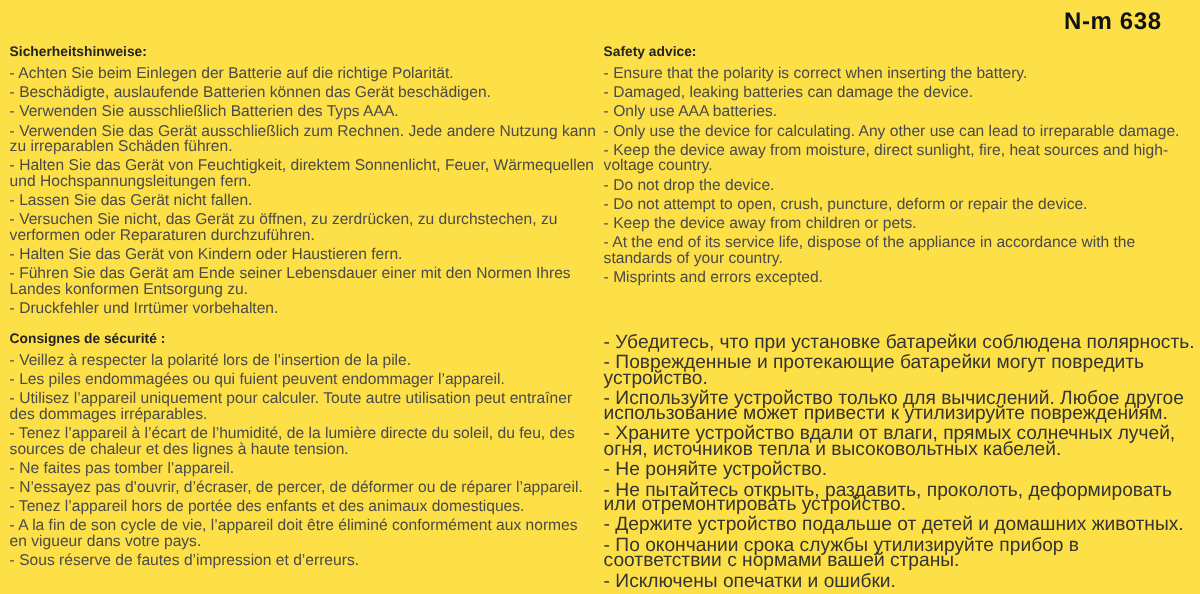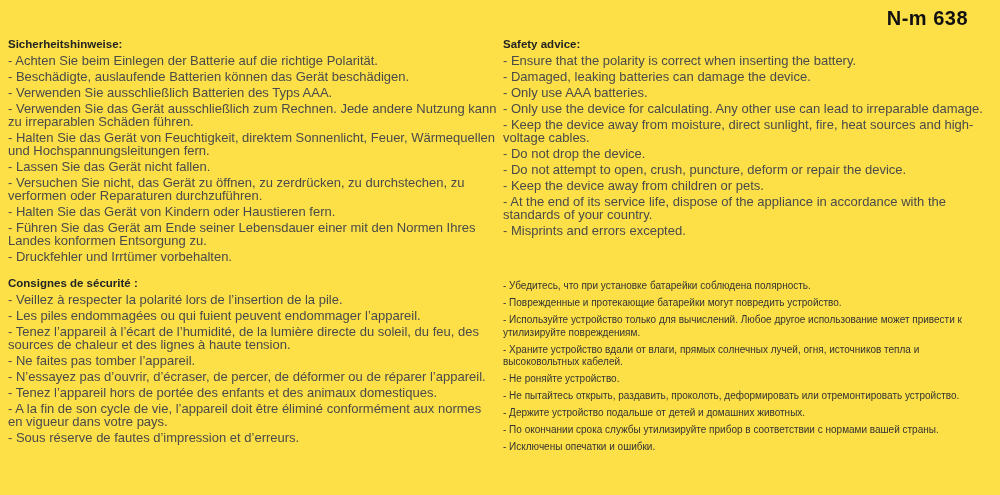--- a/index.html
+++ b/index.html
@@ -45,21 +45,21 @@
   .sec-french  { top: 276px; left: 8px;   width: 489px; }
   .sec-english { top: 37px;  left: 503px; width: 493px; }
   .sec-russian { top: 280px; left: 503px; width: 493px; }
 
   .sec-russian h2 {
     margin-bottom: 6px;
     color: #222222;
   }
   .sec-russian .items p {
     margin: 0 0 4.5px 0;
-    font-size: 10px;
+    font-size: 16px;
     line-height: 12.5px;
     color: #333333;
   }
 </style>
 </head>
 <body>
 
 <div class="page">
 
   <div class="model-number">N-m 638</div>
@@ -78,37 +78,38 @@
         <p>- Führen Sie das Gerät am Ende seiner Lebensdauer einer mit den Normen Ihres Landes konformen Entsorgung zu.</p>
         <p>- Druckfehler und Irrtümer vorbehalten.</p>
       </div>
   </section>
 
   <section class="sec sec-french">
     <h2>Consignes de sécurité :</h2>
     <div class="items">
         <p>- Veillez à respecter la polarité lors de l’insertion de la pile.</p>
         <p>- Les piles endommagées ou qui fuient peuvent endommager l’appareil.</p>
+        <p>- Utilisez l’appareil uniquement pour calculer. Toute autre utilisation peut entraîner des dommages irréparables.</p>
         <p>- Tenez l’appareil à l’écart de l’humidité, de la lumière directe du soleil, du feu, des sources de chaleur et des lignes à haute tension.</p>
         <p>- Ne faites pas tomber l’appareil.</p>
         <p>- N’essayez pas d’ouvrir, d’écraser, de percer, de déformer ou de réparer l’appareil.</p>
         <p>- Tenez l’appareil hors de portée des enfants et des animaux domestiques.</p>
         <p>- A la fin de son cycle de vie, l’appareil doit être éliminé conformément aux normes en vigueur dans votre pays.</p>
         <p>- Sous réserve de fautes d’impression et d’erreurs.</p>
       </div>
   </section>
 
   <section class="sec sec-english">
     <h2>Safety advice:</h2>
     <div class="items">
         <p>- Ensure that the polarity is correct when inserting the battery.</p>
         <p>- Damaged, leaking batteries can damage the device.</p>
         <p>- Only use AAA batteries.</p>
         <p>- Only use the device for calculating. Any other use can lead to irreparable damage.</p>
-        <p>- Keep the device away from moisture, direct sunlight, fire, heat sources and high-voltage cables.</p>
+        <p>- Keep the device away from moisture, direct sunlight, fire, heat sources and high-voltage country.</p>
         <p>- Do not drop the device.</p>
         <p>- Do not attempt to open, crush, puncture, deform or repair the device.</p>
         <p>- Keep the device away from children or pets.</p>
         <p>- At the end of its service life, dispose of the appliance in accordance with the standards of your country.</p>
         <p>- Misprints and errors excepted.</p>
       </div>
   </section>
 
   <section class="sec sec-russian">
     <div class="items">

